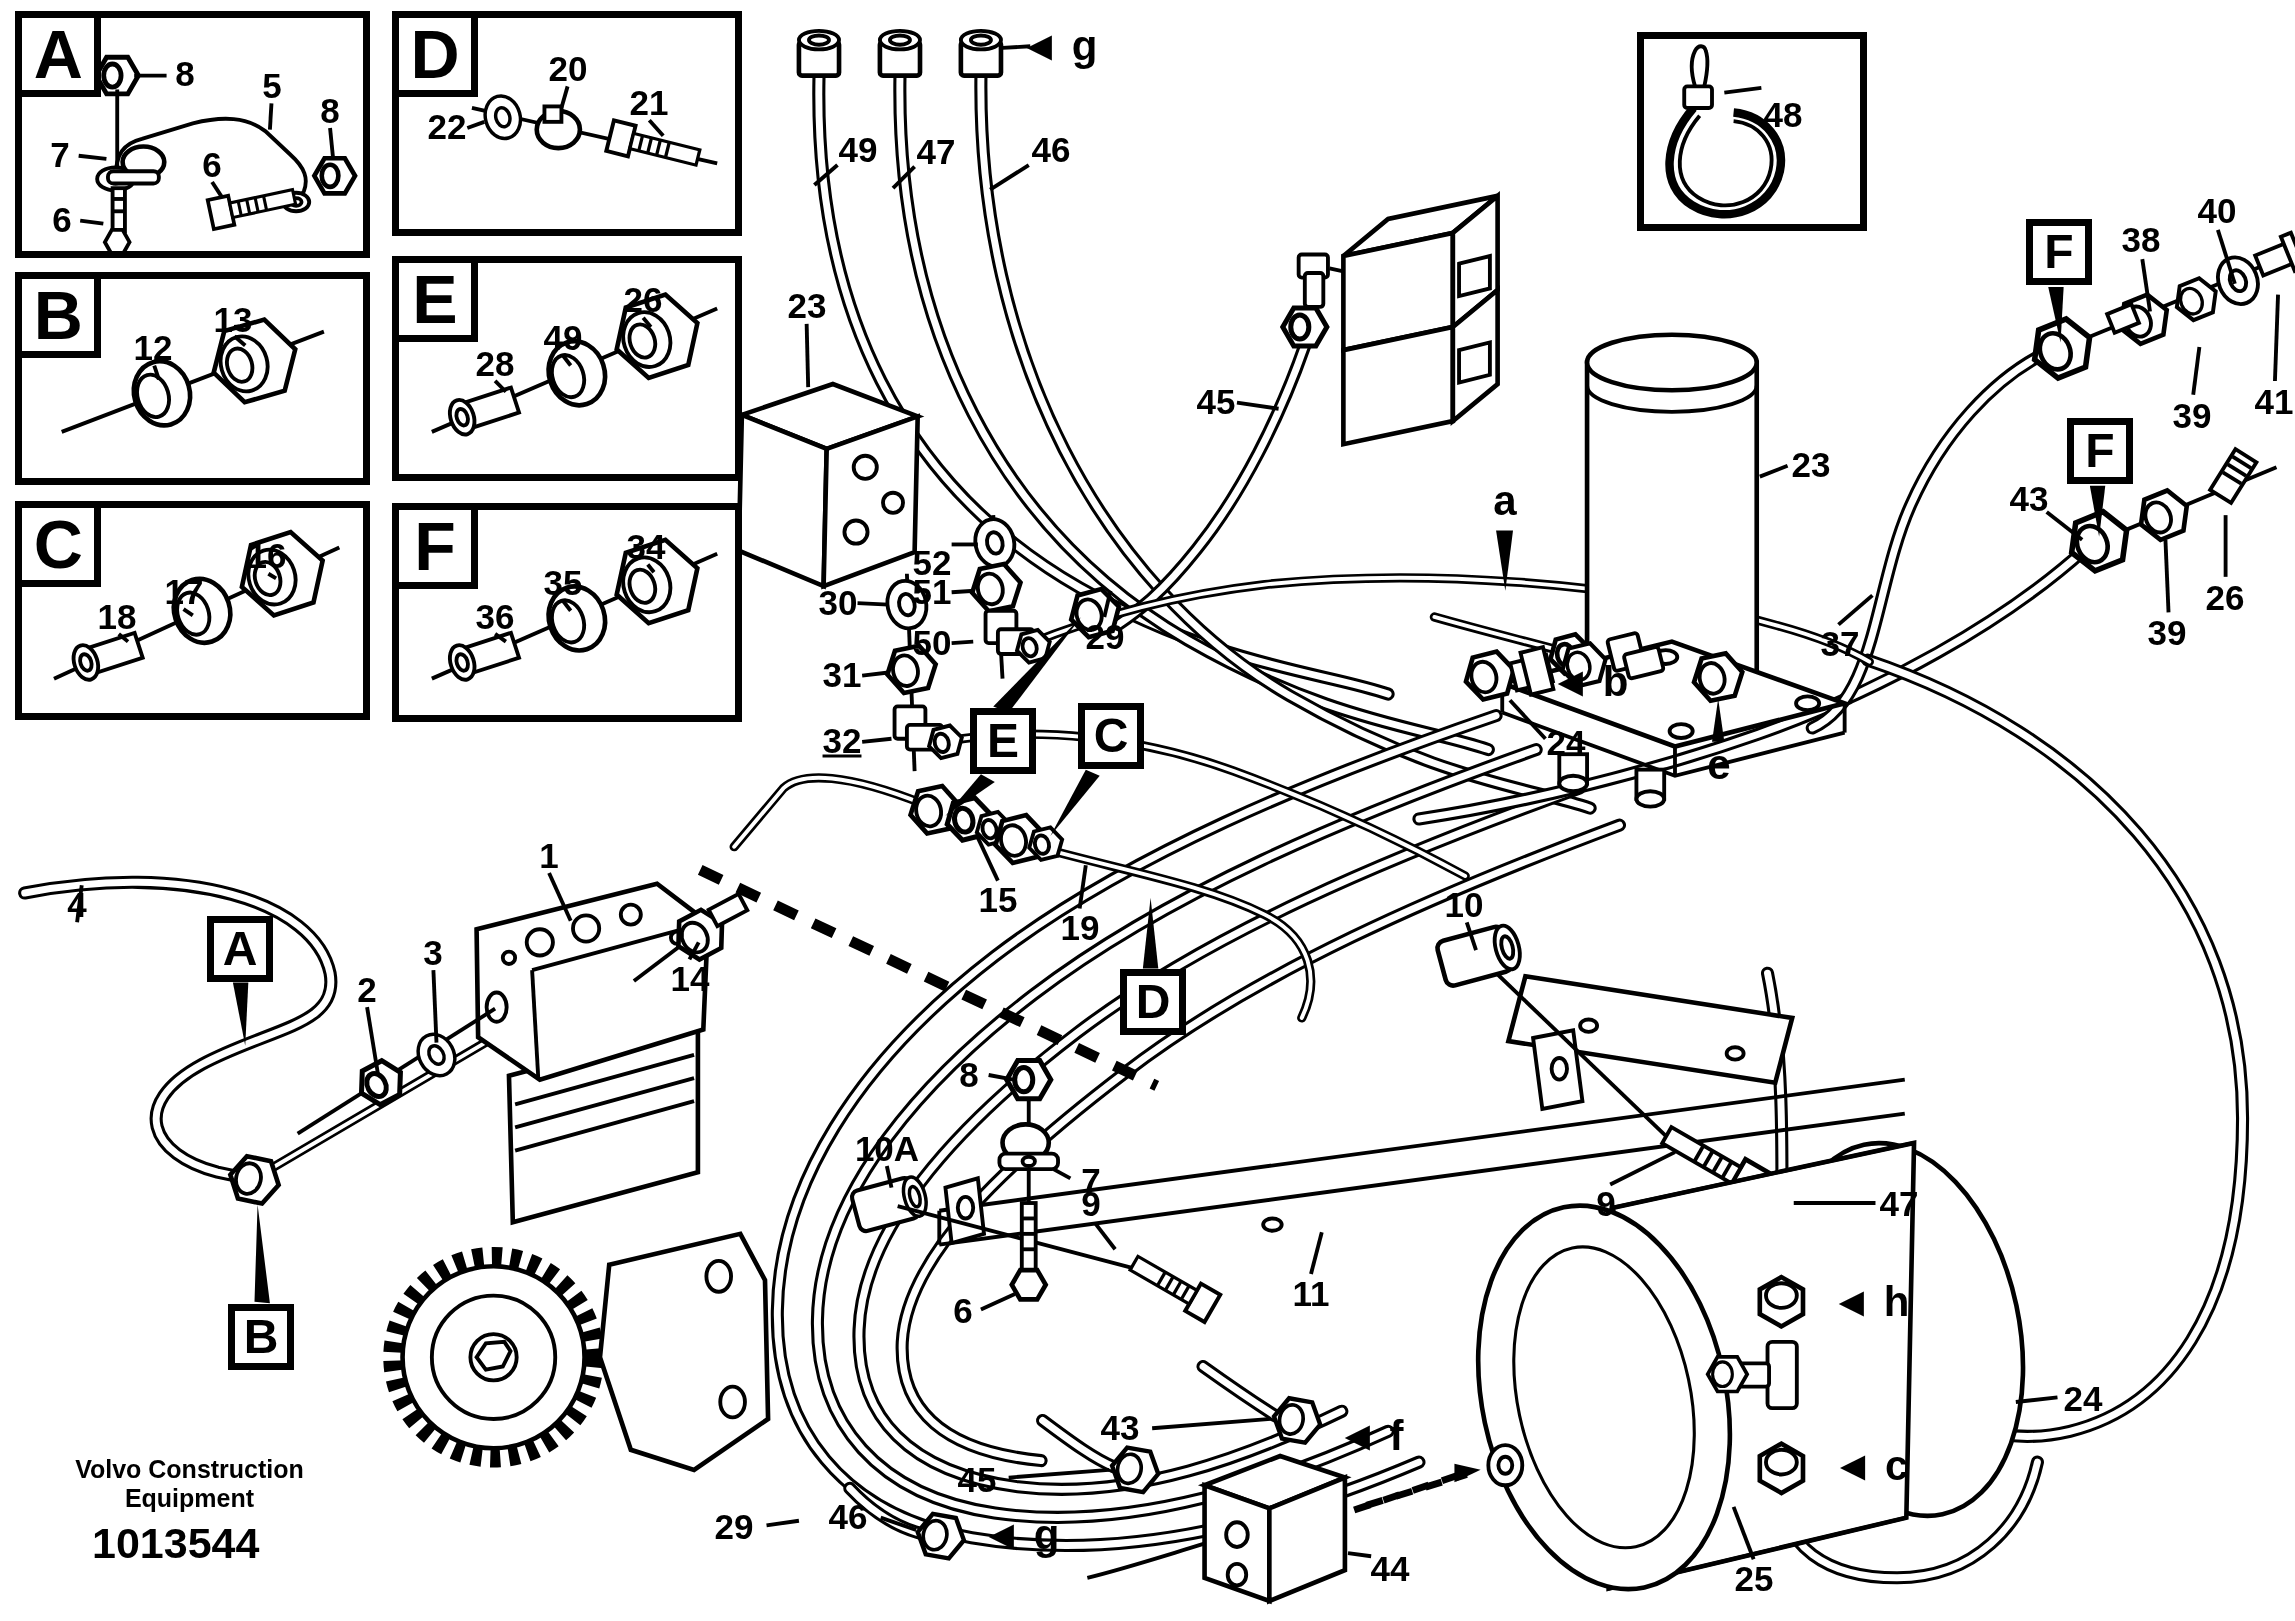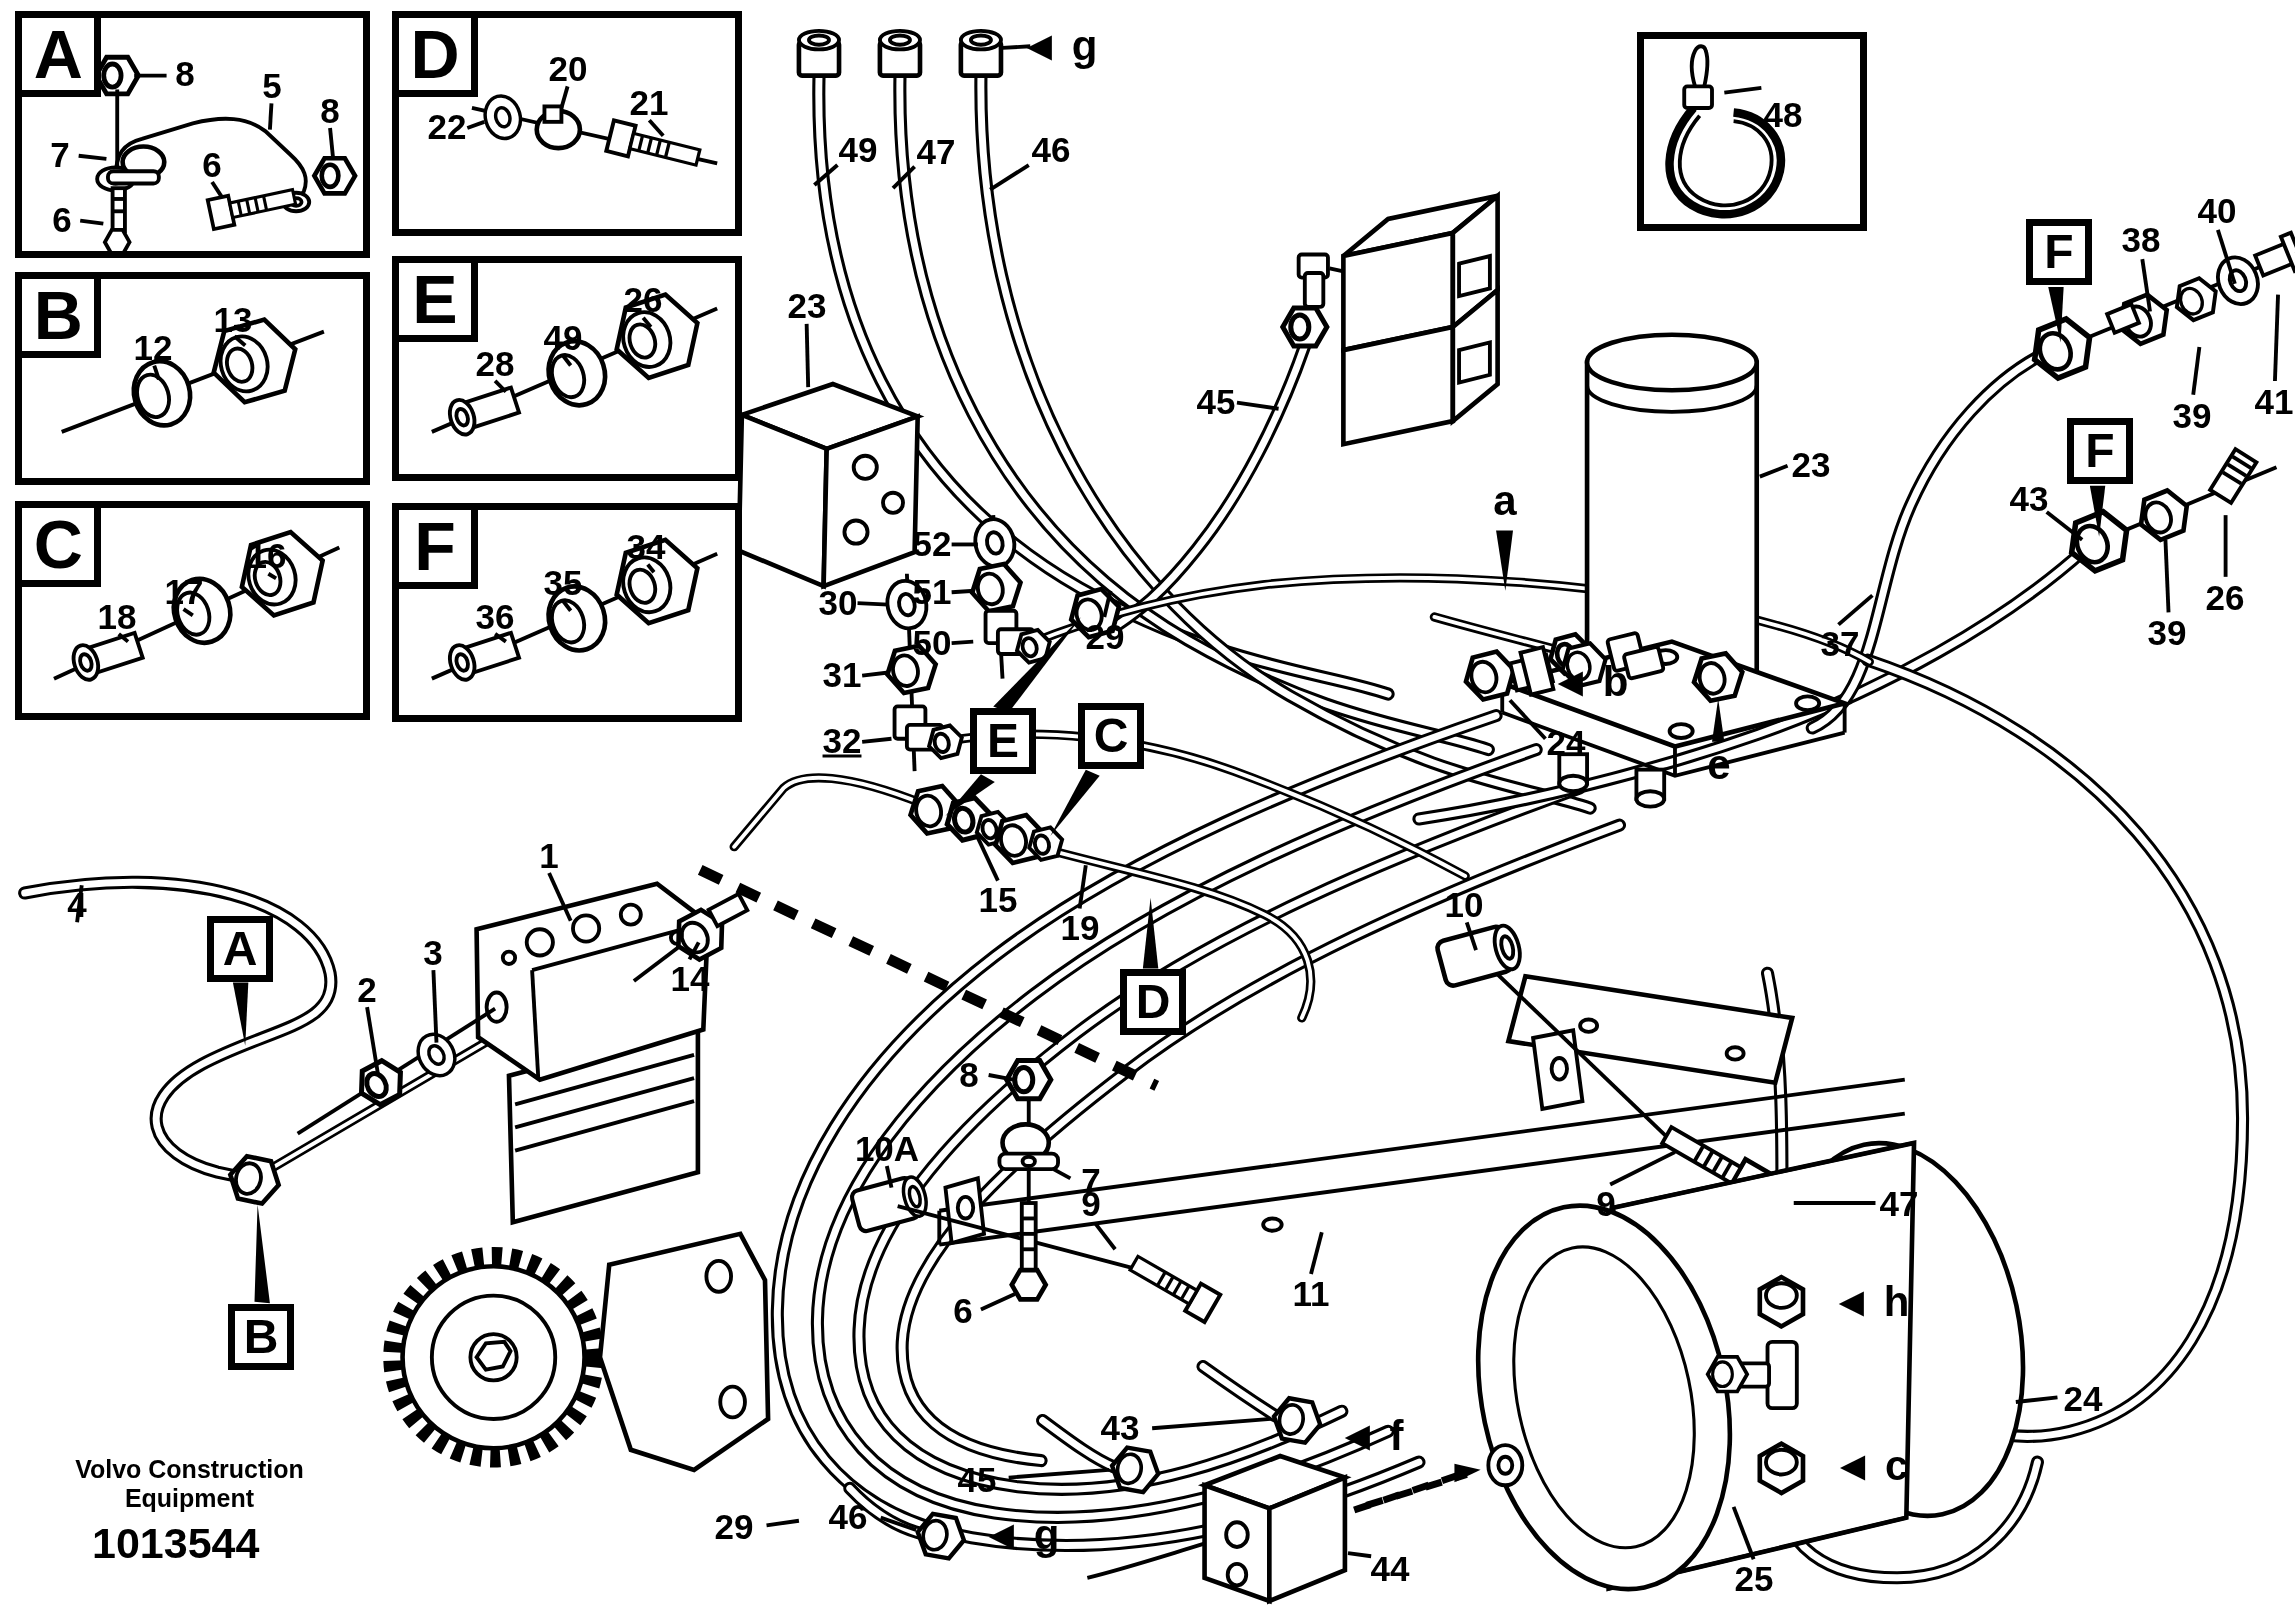--- a/index.html
+++ b/index.html
@@ -549,21 +549,21 @@
     <span class="num-label" style="left: 1566px; top: 742px;">24</span>
     <span class="ltr-label" style="left: 1719px; top: 765px;">e</span>
     <span class="num-label" style="left: 1840px; top: 643px;">37</span>
     <span class="num-label" style="left: 2141px; top: 239px;">38</span>
     <span class="num-label" style="left: 2217px; top: 210px;">40</span>
     <span class="num-label" style="left: 2192px; top: 415px;">39</span>
     <span class="num-label" style="left: 2274px; top: 401px;">41</span>
     <span class="num-label" style="left: 2029px; top: 498px;">43</span>
     <span class="num-label" style="left: 2167px; top: 632px;">39</span>
     <span class="num-label" style="left: 2225px; top: 597px;">26</span>
-    <span class="num-label" style="left: 932px; top: 543px;">52</span>
+    <span class="num-label" style="left: 932px; top: 562px;">52</span>
     <span class="num-label" style="left: 932px; top: 591px;">51</span>
     <span class="num-label" style="left: 838px; top: 602px;">30</span>
     <span class="num-label" style="left: 932px; top: 642px;">50</span>
     <span class="num-label" style="left: 842px; top: 674px;">31</span>
     <span class="num-label" style="left: 842px; top: 740px; text-decoration: underline;">32</span>
     <span class="num-label" style="left: 1105px; top: 636px;">29</span>
     <span class="num-label" style="left: 998px; top: 899px;">15</span>
     <span class="num-label" style="left: 1080px; top: 927px;">19</span>
     <span class="num-label" style="left: 549px; top: 855px;">1</span>
     <span class="num-label" style="left: 433px; top: 952px;">3</span>

